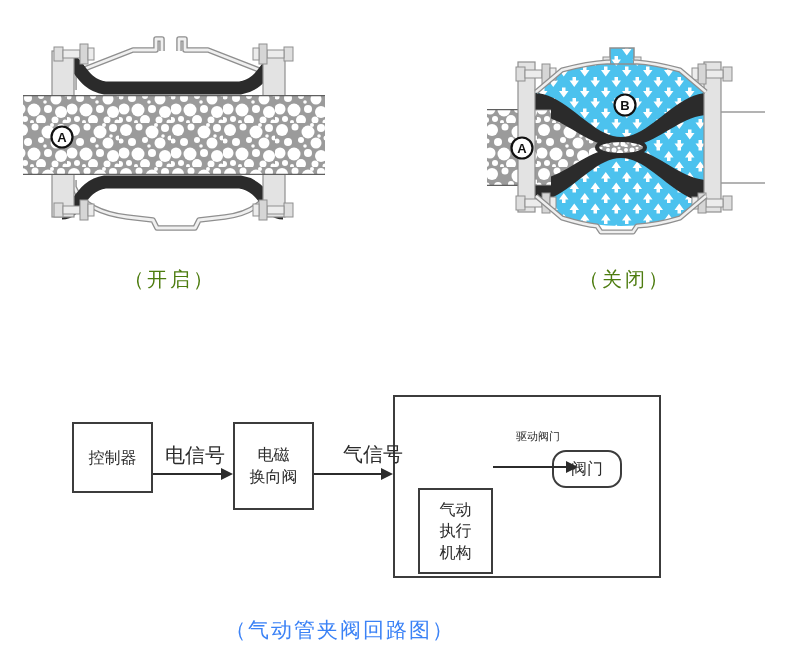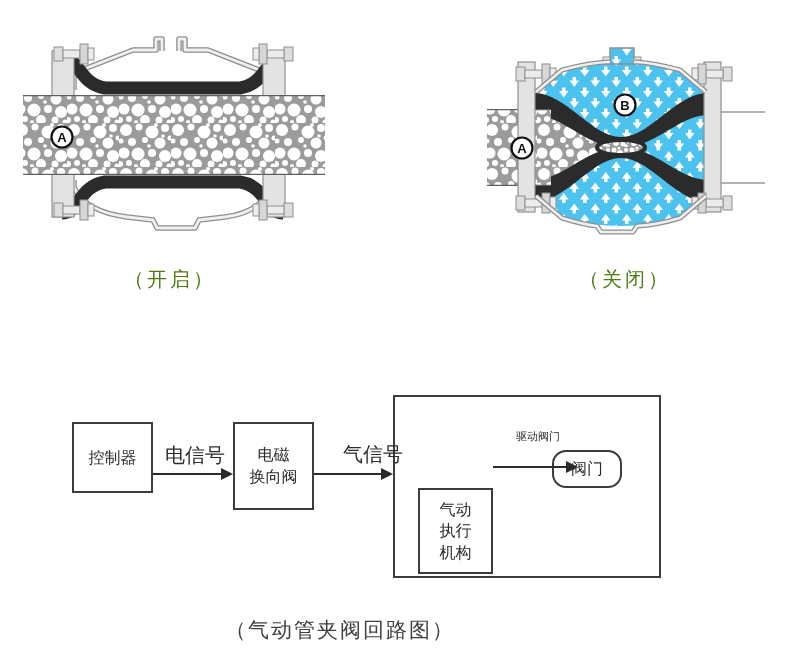--- a/index.html
+++ b/index.html
@@ -5,21 +5,21 @@
   html,body{margin:0;padding:0;background:#fff;}
   .page{
     position:relative;width:800px;height:672px;background:#ffffff;overflow:hidden;
     font-family:"Liberation Sans", sans-serif;color:#2b2b2b;
   }
   .abs{position:absolute;}
   .caption{
     position:absolute;text-align:center;font-size:20px;letter-spacing:3px;color:#4d7c0f;
   }
   .bottom-caption{
-    position:absolute;text-align:center;font-size:21px;letter-spacing:2px;color:#404040;
+    position:absolute;text-align:center;font-size:21px;letter-spacing:2px;color:#3b82f6;
   }
   .bd-box{
     position:absolute;border:2px solid #3c3c3c;background:#ffffff;box-sizing:border-box;
     display:flex;flex-direction:column;align-items:center;justify-content:center;
     font-size:16px;line-height:1.35;color:#2b2b2b;text-align:center;
   }
   .bd-outer{
     position:absolute;border:2px solid #3c3c3c;background:#ffffff;box-sizing:border-box;
   }
   .bd-label{

